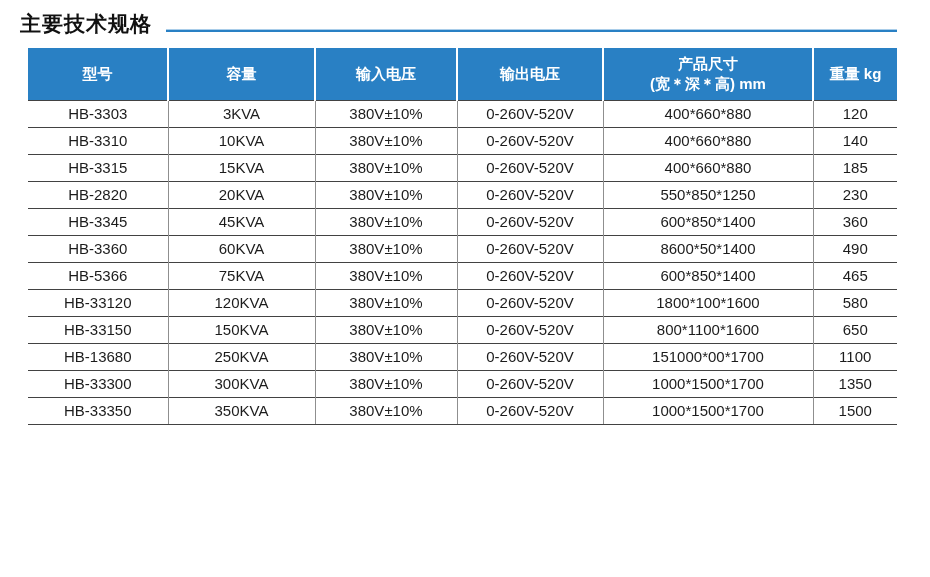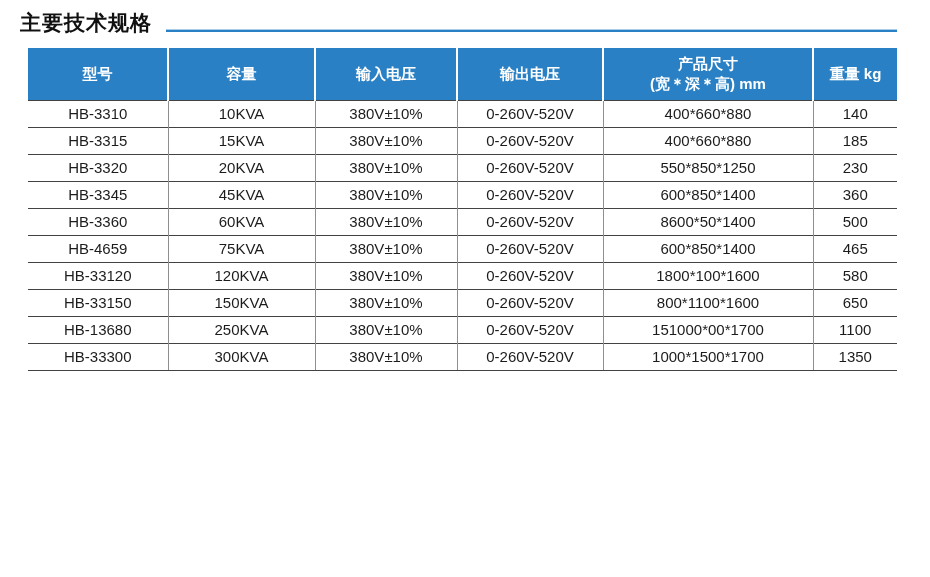--- a/index.html
+++ b/index.html
@@ -8,21 +8,20 @@
     width: 930px; height: 577px;
     background: #ffffff;
     font-family: "Liberation Sans", "DejaVu Sans", sans-serif;
     overflow: hidden;
   }
   .title-row {
     display: flex;
     align-items: flex-end;
     margin: 10px 33px 0 20px; 
     height: 27px;
-    font-family: Liberation Serif, serif;
   }
   .page-title {
     font-size: 21px;
     font-weight: bold;
     color: #111111;
     margin: 0;
     line-height: 27px;
     letter-spacing: 1px;
     white-space: nowrap;
   }
@@ -109,61 +108,69 @@
         <div>产品尺寸</div>
         <div>(宽＊深＊高) mm</div>
       </th>
       <th>
         <span>重量 kg</span>
       </th>
     </tr>
   </thead>
   <tbody>
       <tr>
+        <td>HB-3303</td>
+        <td>3KVA</td>
+        <td>380V±10%</td>
+        <td>0-260V-520V</td>
+        <td>400*660*880</td>
+        <td>120</td>
+      </tr>
+      <tr>
         <td>HB-3310</td>
         <td>10KVA</td>
         <td>380V±10%</td>
         <td>0-260V-520V</td>
         <td>400*660*880</td>
         <td>140</td>
       </tr>
       <tr>
         <td>HB-3315</td>
         <td>15KVA</td>
         <td>380V±10%</td>
         <td>0-260V-520V</td>
         <td>400*660*880</td>
         <td>185</td>
       </tr>
       <tr>
-        <td>HB-3320</td>
+        <td>HB-2820</td>
         <td>20KVA</td>
         <td>380V±10%</td>
         <td>0-260V-520V</td>
         <td>550*850*1250</td>
         <td>230</td>
       </tr>
       <tr>
         <td>HB-3345</td>
         <td>45KVA</td>
         <td>380V±10%</td>
         <td>0-260V-520V</td>
         <td>600*850*1400</td>
         <td>360</td>
       </tr>
       <tr>
         <td>HB-3360</td>
         <td>60KVA</td>
         <td>380V±10%</td>
         <td>0-260V-520V</td>
         <td>8600*50*1400</td>
-        <td>500</td>
-      </tr>
-      <tr>
-        <td>HB-4659</td>
+        <td>490</td>
+      </tr>
+      <tr>
+        <td>HB-5366</td>
         <td>75KVA</td>
         <td>380V±10%</td>
         <td>0-260V-520V</td>
         <td>600*850*1400</td>
         <td>465</td>
       </tr>
       <tr>
         <td>HB-33120</td>
         <td>120KVA</td>
         <td>380V±10%</td>
@@ -187,15 +194,23 @@
         <td>151000*00*1700</td>
         <td>1100</td>
       </tr>
       <tr>
         <td>HB-33300</td>
         <td>300KVA</td>
         <td>380V±10%</td>
         <td>0-260V-520V</td>
         <td>1000*1500*1700</td>
         <td>1350</td>
+      </tr>
+      <tr>
+        <td>HB-33350</td>
+        <td>350KVA</td>
+        <td>380V±10%</td>
+        <td>0-260V-520V</td>
+        <td>1000*1500*1700</td>
+        <td>1500</td>
       </tr>
     </tbody>
 </table>
 
 </body></html>

